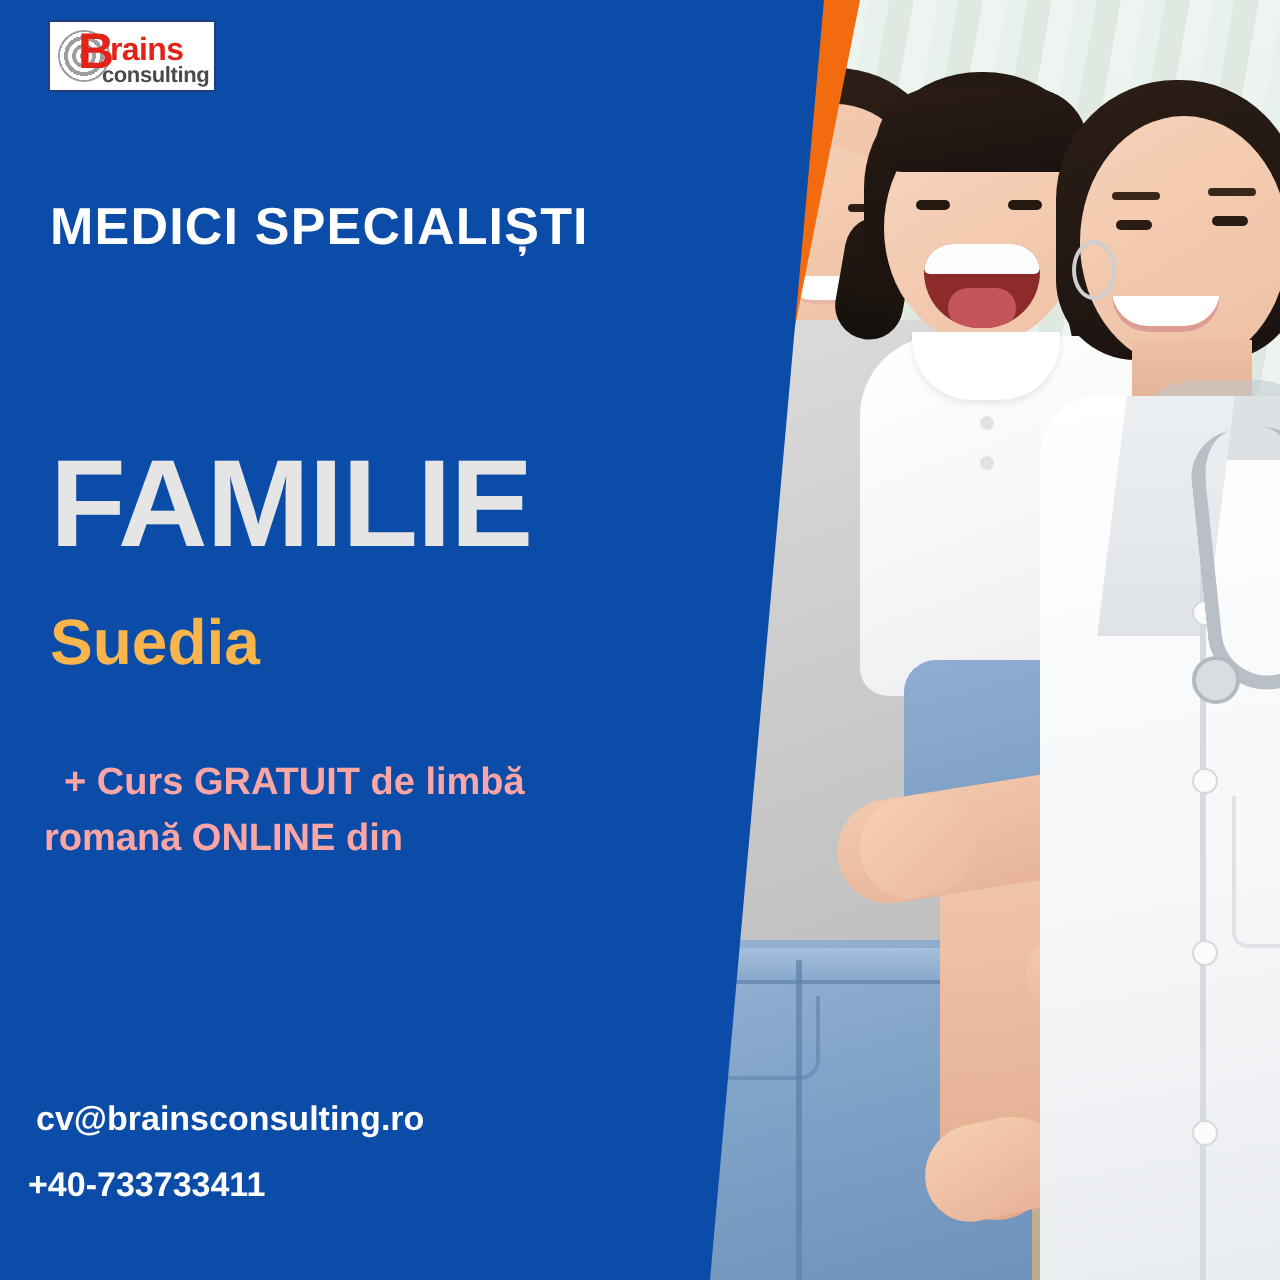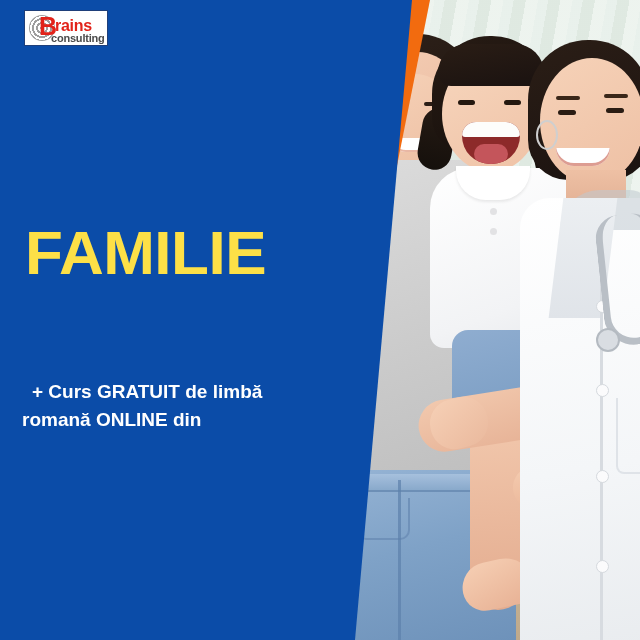--- a/index.html
+++ b/index.html
@@ -120,25 +120,25 @@
     font-family:"Liberation Sans",sans-serif;line-height:1;}
   .logo-rains{position:absolute;left:30px;top:7px;font-size:16px;font-weight:bold;color:#E2231A;
     letter-spacing:-.3px;line-height:1;}
   .logo-consulting{position:absolute;left:26px;top:22px;font-size:11px;font-weight:bold;color:#4a4a4a;
     letter-spacing:-.2px;line-height:1;}
 
   .kicker{position:absolute;left:25px;top:98px;font-size:26px;font-weight:bold;color:#ffffff;
     letter-spacing:.6px;white-space:nowrap;}
   .h1{position:absolute;left:25px;top:136px;font-size:62px;font-weight:bold;color:#ffffff;
     letter-spacing:-.5px;line-height:1;white-space:nowrap;}
-  .h2{position:absolute;left:25px;top:222px;font-size:62px;font-weight:bold;color:#fde047;
+  .h2{position:absolute;left:25px;top:222px;font-size:62px;font-weight:bold;color:#e5e5e5;
     letter-spacing:-.5px;line-height:1;white-space:nowrap;}
   .country{position:absolute;left:25px;top:305px;font-size:32px;font-weight:bold;color:#F9B44C;
     line-height:1;white-space:nowrap;}
-  .bonus{position:absolute;left:22px;top:378px;font-size:19px;font-weight:bold;color:#ffffff;
+  .bonus{position:absolute;left:22px;top:378px;font-size:19px;font-weight:bold;color:#fca5a5;
     line-height:1.45;}
   .bonus div{white-space:nowrap;}
   .bonus .ind{padding-left:10px;}
   .email{position:absolute;left:18px;top:550px;font-size:17px;font-weight:bold;color:#ffffff;
     white-space:nowrap;}
   .phone{position:absolute;left:14px;top:583px;font-size:17px;font-weight:bold;color:#ffffff;
     white-space:nowrap;}
 </style>
 </head>
 <body>
@@ -213,21 +213,25 @@
 
   <div class="content">
 
     <div class="logo">
       <div class="logo-swirl"></div>
       <div class="logo-b">B</div>
       <div class="logo-rains">rains</div>
       <div class="logo-consulting">consulting</div>
     </div>
 
+    <div class="kicker">MEDICI SPECIALIȘTI</div>
     <div class="h2">FAMILIE</div>
+    <div class="country">Suedia</div>
 
     <div class="bonus">
       <div class="ind">+ Curs GRATUIT de limbă</div>
       <div>romană ONLINE  din</div>
     </div>
 
+    <div class="email">cv@brainsconsulting.ro</div>
+    <div class="phone">+40-733733411</div>
   </div>
 </div>
 
 </body></html>

